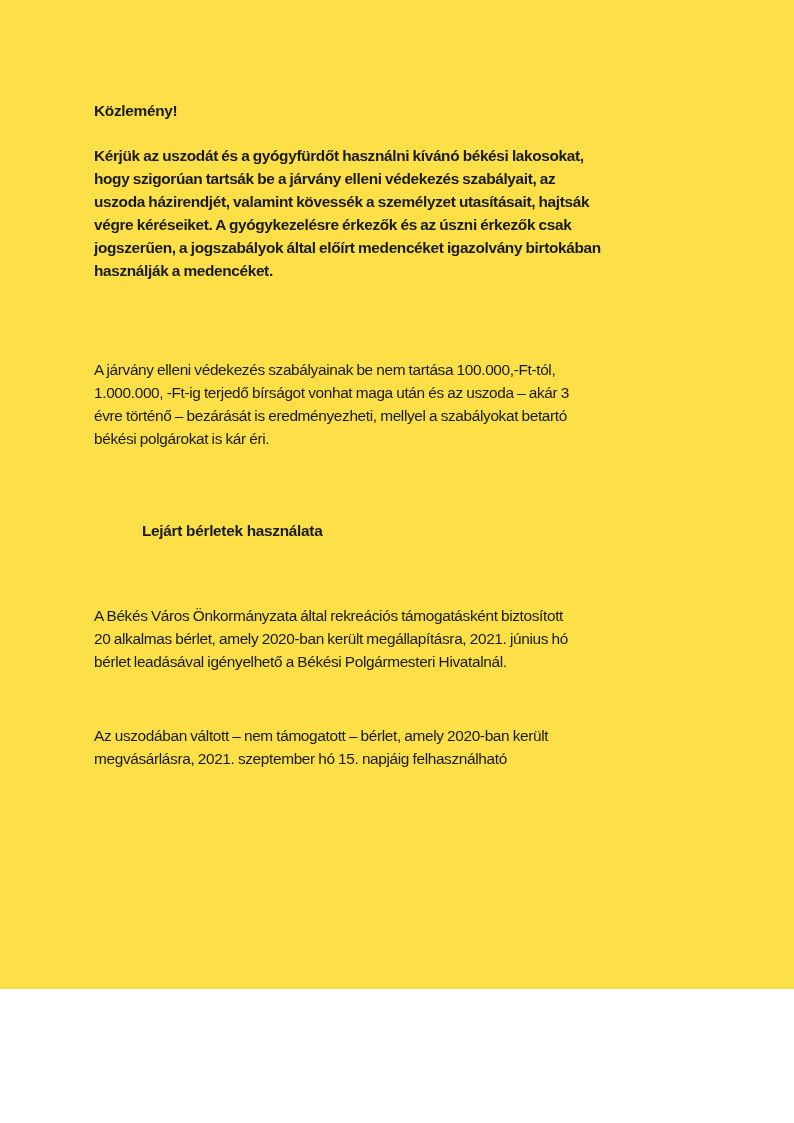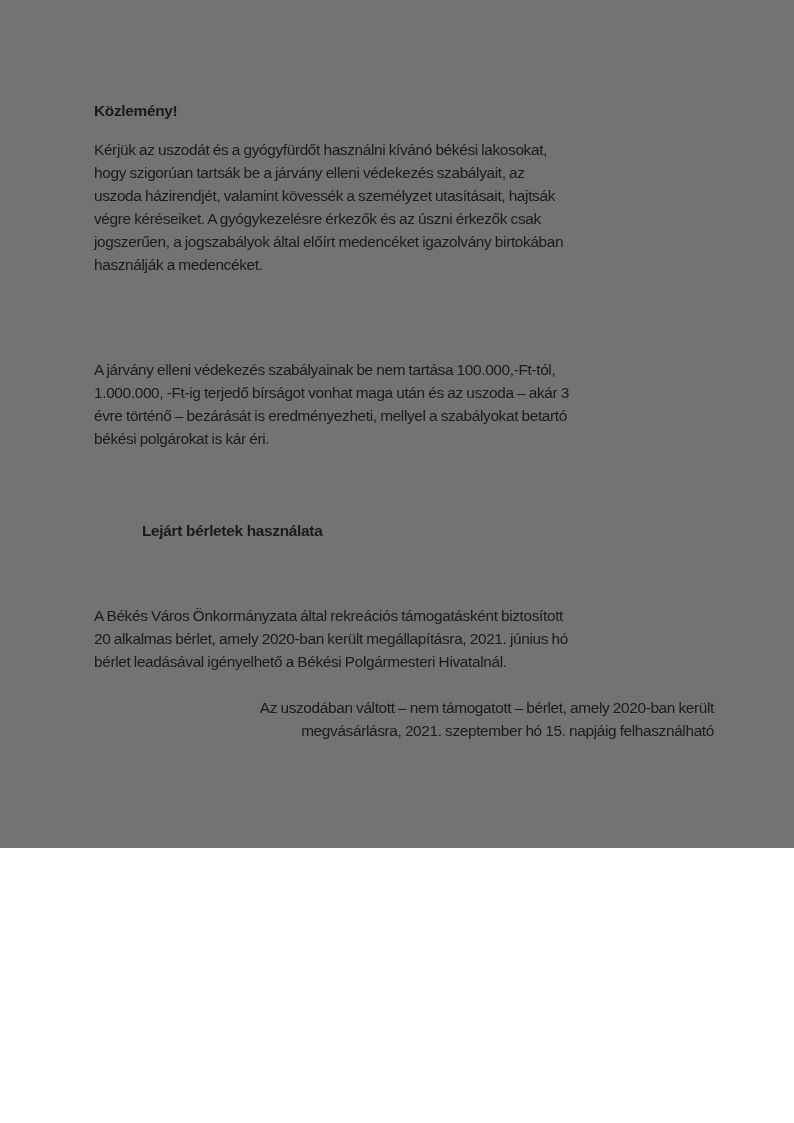--- a/index.html
+++ b/index.html
@@ -12,22 +12,22 @@
       height: 1123px;
       position: relative;
       overflow: hidden;
       font-family: "DejaVu Sans", sans-serif;
       color: #1a1a1a;
     }
     .page {
       position: absolute;
       left: 0; top: 0;
       width: 794px;
-      height: 848px;
-      background: #737373;
+      height: 989px;
+      background: #fde047;
     }
     .text-block {
       position: absolute;
       left: 94px;
       width: 620px;
       font-size: 15.4px;
       line-height: 23px;
       letter-spacing: -0.35px;
       word-spacing: -0.5px;
       white-space: nowrap;
@@ -37,25 +37,25 @@
       position: absolute;
       left: 94px;
       font-size: 15.4px;
       line-height: 23px;
       font-weight: bold;
       letter-spacing: -0.3px;
       font-family: "Liberation Sans", sans-serif;
     }
     .line { display: block; }
     #heading-1 { top: 99px; }
-    #para-1 { top: 138px; }
+    #para-1 { top: 144px; font-weight: bold; }
     #para-2 { top: 358px; }
     #heading-2 { top: 519px; margin-left: 48px; }
     #para-3 { top: 604px; }
-    #para-4 { top: 696px; text-align: right; }
+    #para-4 { top: 724px; }
   </style>
 </head>
 <body>
 
 <div class="page">
 
   <div id="heading-1" class="heading">Közlemény!</div>
 
   <div id="para-1" class="text-block">
     <span class="line">Kérjük az uszodát és a gyógyfürdőt használni kívánó békési lakosokat,</span>

